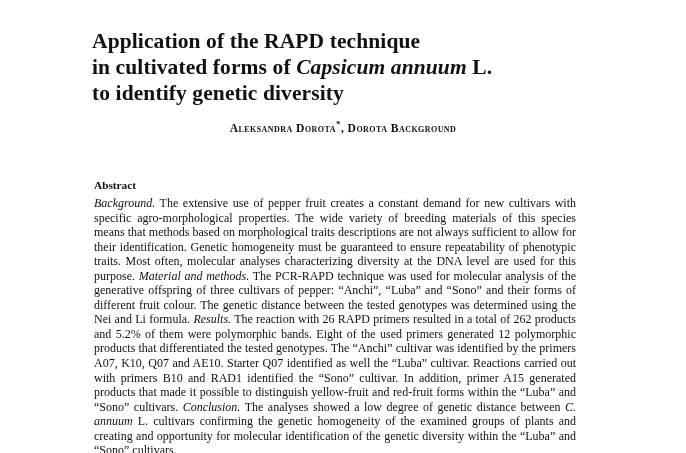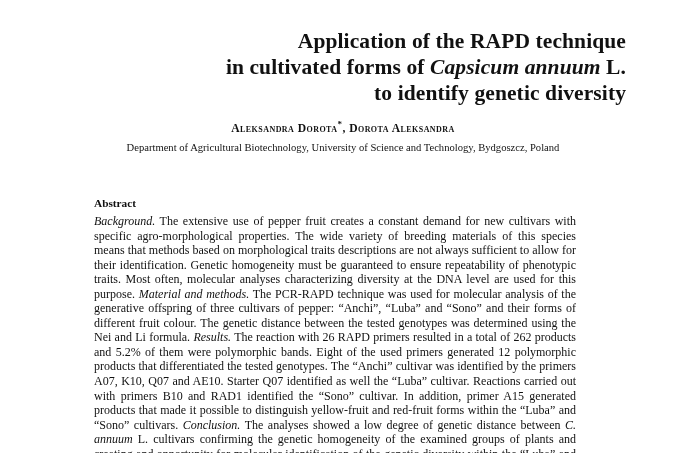--- a/index.html
+++ b/index.html
@@ -18,22 +18,22 @@
   .page {
     position: relative;
     width: 686px;
     height: 453px;
     box-sizing: border-box;
   }
 
   
   .title-block {
     margin: 0;
-    padding: 28px 60px 0 60px;
-    text-align: right;
+    padding: 28px 60px 0 92px;
+    text-align: left;
   }
   .title-line {
     font-size: 21.5px;
     font-weight: bold;
     line-height: 26px;
     letter-spacing: 0.1px;
     white-space: nowrap;
   }
   .title-line .sp-italic {
     font-style: italic;
@@ -106,23 +106,22 @@
 <body>
 
 <div class="page">
 
   <div class="title-block">
     <div class="title-line">Application of the RAPD technique</div>
     <div class="title-line"><span>in cultivated forms of </span><span class="sp-italic">Capsicum annuum</span><span> L.</span></div>
     <div class="title-line">to identify genetic diversity</div>
   </div>
 
-  <div class="authors"><span>Aleksandra Dorota</span><sup>*</sup><span>, Dorota Aleksandra</span></div>
+  <div class="authors"><span>Aleksandra Dorota</span><sup>*</sup><span>, Dorota Background</span></div>
 
-  <div class="affiliation">Department of Agricultural Biotechnology, University of Science and Technology, Bydgoszcz, Poland</div>
 
   <div class="abstract-wrap">
     <div class="abstract-heading">Abstract</div>
     <p class="abstract-body"><span class="lbl">Background.</span><span> The extensive use of pepper fruit creates a constant demand for new cultivars with specific agro-morphological properties. The wide variety of breeding materials of this species means that methods based on morphological traits descriptions are not always sufficient to allow for their identification. Genetic homogeneity must be guaranteed to ensure repeatability of phenotypic traits. Most often, molecular analyses characterizing diversity at the DNA level are used for this purpose. </span><span class="lbl">Material and methods.</span><span> The PCR-RAPD technique was used for molecular analysis of the generative offspring of three cultivars of pepper: “Anchi”, “Luba” and “Sono” and their forms of different fruit colour. The genetic distance between the tested genotypes was determined using the Nei and Li formula. </span><span class="lbl">Results.</span><span> The reaction with 26 RAPD primers resulted in a total of 262 products and 5.2% of them were polymorphic bands. Eight of the used primers generated 12 polymorphic products that differentiated the tested genotypes. The “Anchi” cultivar was identified by the primers A07, K10, Q07 and AE10. Starter Q07 identified as well the “Luba” cultivar. Reactions carried out with primers B10 and RAD1 identified the “Sono” cultivar. In addition, primer A15 generated products that made it possible to distinguish yellow-fruit and red-fruit forms within the “Luba” and “Sono” cultivars. </span><span class="lbl">Conclusion.</span><span> The analyses showed a low degree of genetic distance between </span><span class="sp">C. annuum</span><span> L. cultivars confirming the genetic homogeneity of the examined groups of plants and creating and opportunity for molecular identification of the genetic diversity within the “Luba” and “Sono” cultivars.</span></p>
     <p class="keywords"><span class="kw-head">Key words:</span><span> RAPD technique, genetic diversity, </span><span class="sp">Capsicum annuum</span><span> L.</span></p>
   </div>
 
 </div>
 
 </body></html>

